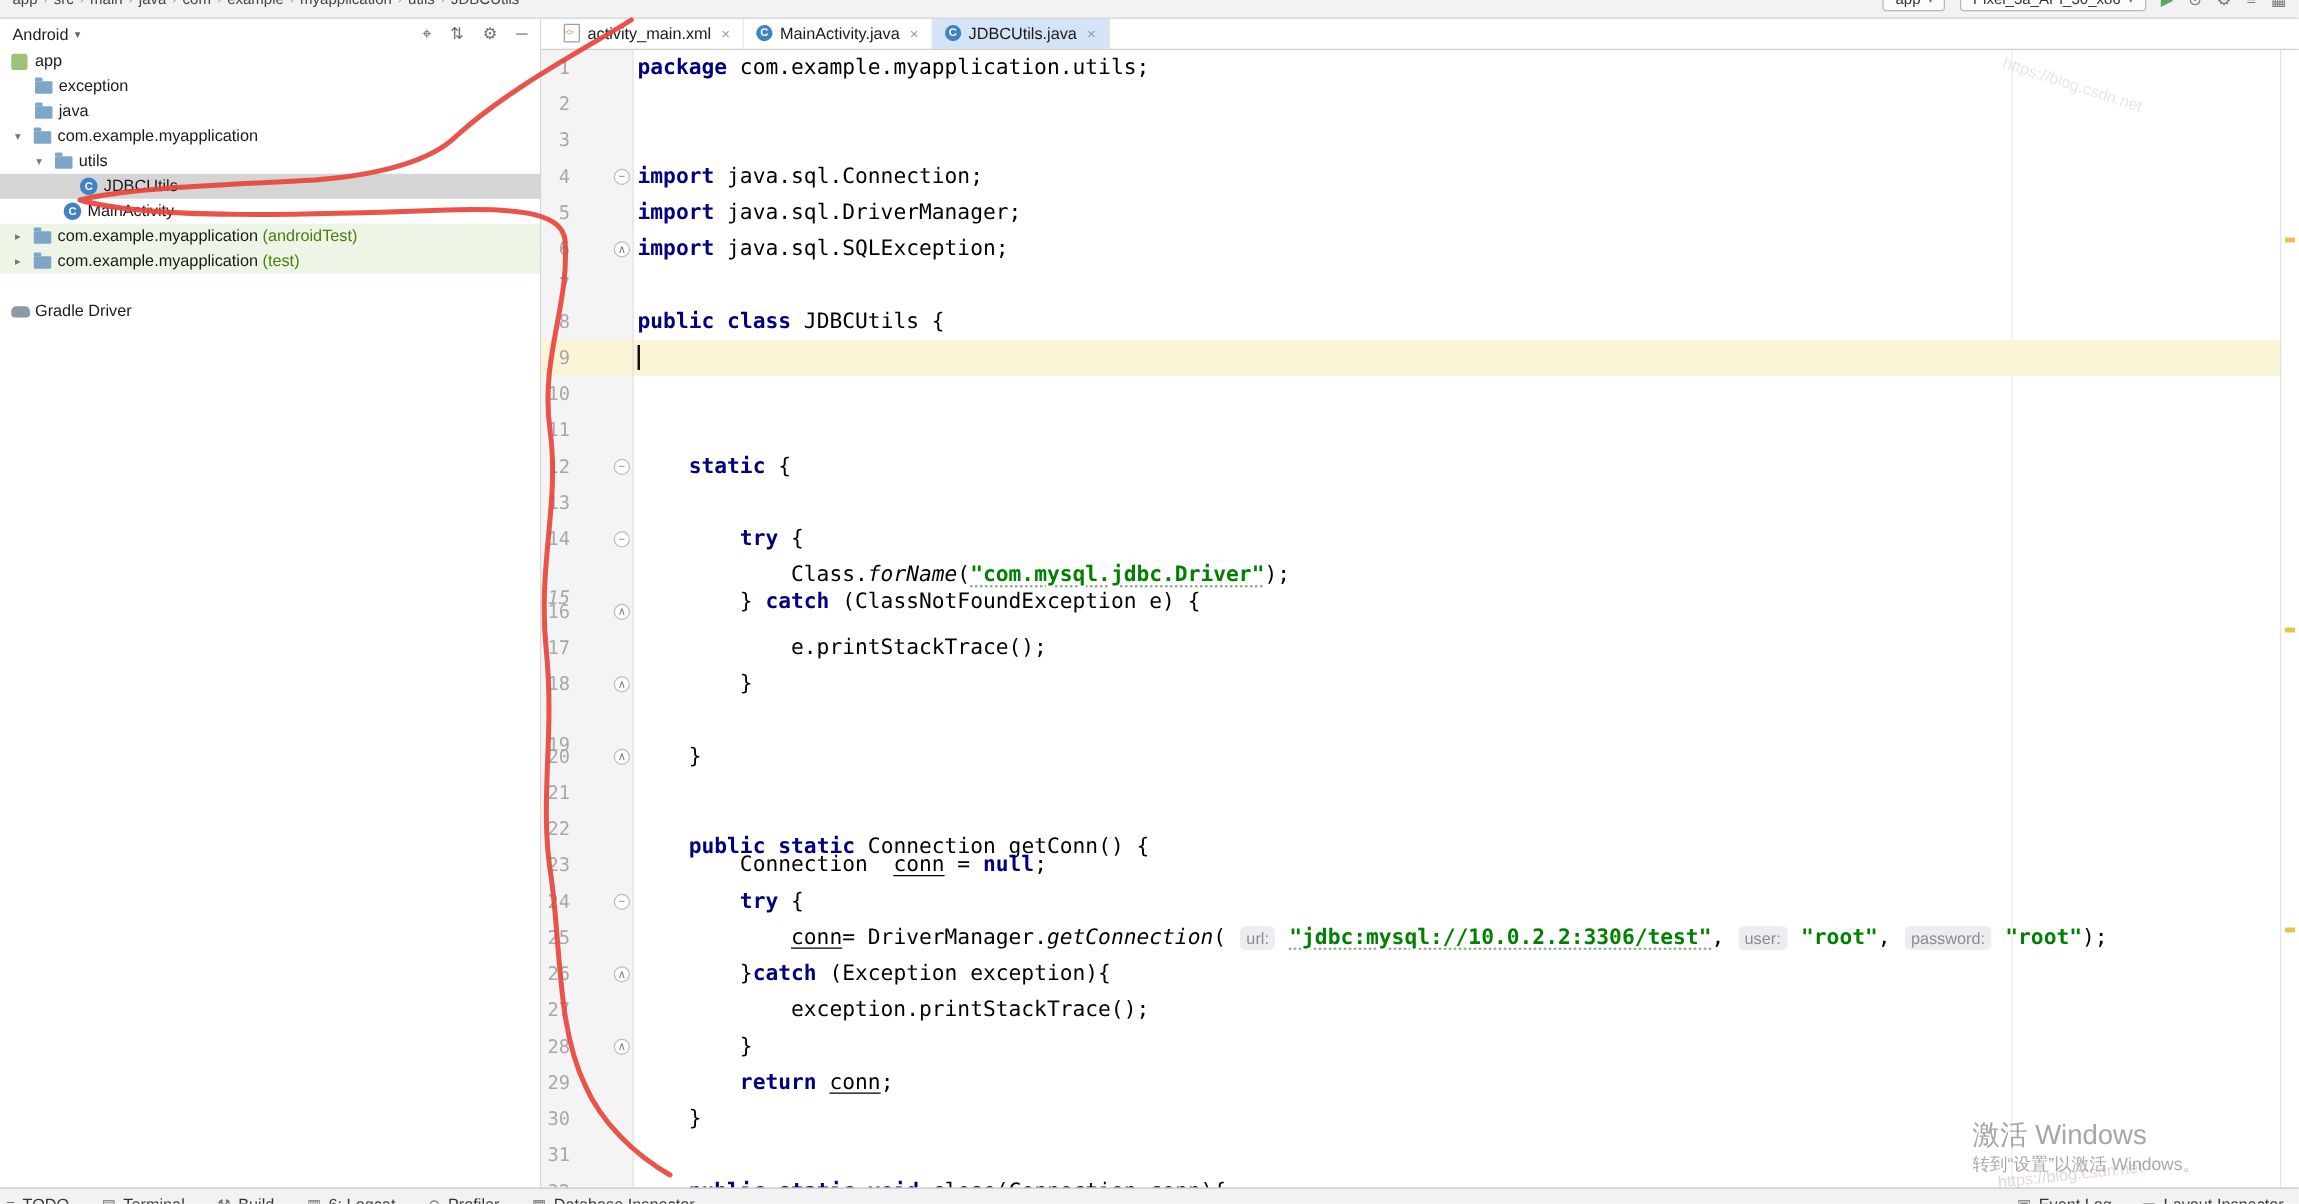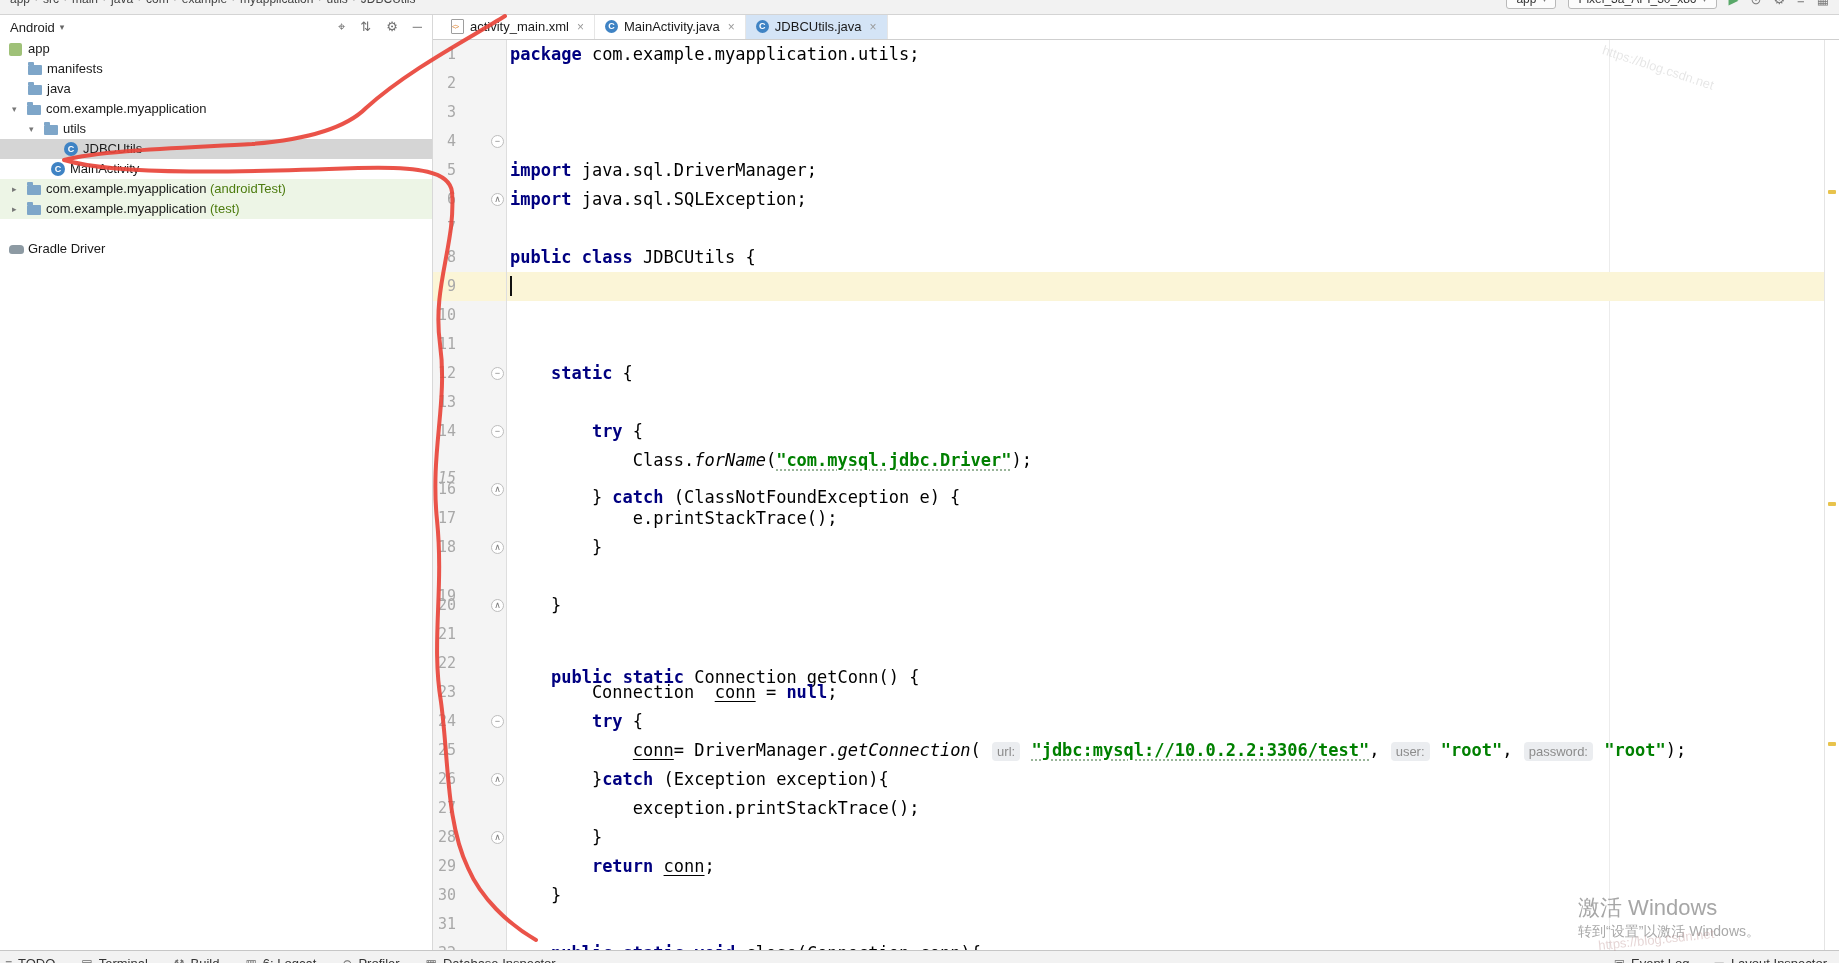--- a/index.html
+++ b/index.html
@@ -159,21 +159,21 @@
   </span>
 </div>
 
 <div class="tree">
     <div class="trow" style="top: 0px;">
       <span class="appicon" style="left: 9px;"></span>
       <span class="lbl" style="left: 28px;"><span>app</span></span>
     </div>
     <div class="trow" style="top: 20px;">
       <span class="ficon" style="left: 28px;"></span>
-      <span class="lbl" style="left: 47px;"><span>manifests</span></span>
+      <span class="lbl" style="left: 47px;"><span>exception</span></span>
     </div>
     <div class="trow" style="top: 40px;">
       <span class="ficon" style="left: 28px;"></span>
       <span class="lbl" style="left: 47px;"><span>java</span></span>
     </div>
     <div class="trow" style="top: 60px;">
       <span class="arrow" style="left: 12px;">▾</span>
       <span class="ficon" style="left: 27px;"></span>
       <span class="lbl" style="left: 46px;"><span>com.example.myapplication</span></span>
     </div>
@@ -268,27 +268,28 @@
     <div class="fold" style="top: 425px;">−</div>
     <div class="fold" style="top: 715px;">−</div>
     <div class="fold" style="top: 193px;">∧</div>
     <div class="fold" style="top: 483px;">∧</div>
     <div class="fold" style="top: 541px;">∧</div>
     <div class="fold" style="top: 599px;">∧</div>
     <div class="fold" style="top: 773px;">∧</div>
     <div class="fold" style="top: 831px;">∧</div>
     <div class="caret" style="top: 276px;"></div>
     <div class="code-line" style="top: 40px;"><span class="seg-k">package</span><span class="seg-d"> com.example.myapplication.utils;</span></div>
+    <div class="code-line" style="top: 127px;"><span class="seg-k">import</span><span class="seg-d"> java.sql.Connection;</span></div>
     <div class="code-line" style="top: 156px;"><span class="seg-k">import</span><span class="seg-d"> java.sql.DriverManager;</span></div>
     <div class="code-line" style="top: 185px; text-align: center;"><span class="seg-k">import</span><span class="seg-d"> java.sql.SQLException;</span></div>
     <div class="code-line" style="top: 243px;"><span class="seg-k">public</span><span class="seg-d"> </span><span class="seg-k">class</span><span class="seg-d"> JDBCUtils {</span></div>
     <div class="code-line" style="top: 359px;"><span class="seg-d">    </span><span class="seg-k">static</span><span class="seg-d"> {</span></div>
     <div class="code-line" style="top: 417px;"><span class="seg-d">        </span><span class="seg-k">try</span><span class="seg-d"> {</span></div>
     <div class="code-line" style="top: 446px;"><span class="seg-d">            Class.</span><span class="seg-m">forName</span><span class="seg-d">(</span><span class="seg-sd">"com.mysql.jdbc.Driver"</span><span class="seg-d">);</span></div>
-    <div class="code-line" style="top: 483px;"><span class="seg-d">        } </span><span class="seg-k">catch</span><span class="seg-d"> (ClassNotFoundException e) {</span></div>
+    <div class="code-line" style="top: 467px;"><span class="seg-d">        } </span><span class="seg-k">catch</span><span class="seg-d"> (ClassNotFoundException e) {</span></div>
     <div class="code-line" style="top: 504px;"><span class="seg-d">            e.printStackTrace();</span></div>
     <div class="code-line" style="top: 533px;"><span class="seg-d">        }</span></div>
     <div class="code-line" style="top: 591px;"><span class="seg-d">    }</span></div>
     <div class="code-line" style="top: 663px;"><span class="seg-d">    </span><span class="seg-k">public</span><span class="seg-d"> </span><span class="seg-k">static</span><span class="seg-d"> Connection getConn() {</span></div>
     <div class="code-line" style="top: 678px;"><span class="seg-d">        Connection  </span><span class="seg-v">conn</span><span class="seg-d"> = </span><span class="seg-k">null</span><span class="seg-d">;</span></div>
     <div class="code-line" style="top: 707px;"><span class="seg-d">        </span><span class="seg-k">try</span><span class="seg-d"> {</span></div>
     <div class="code-line" style="top: 736px;"><span class="seg-d">            </span><span class="seg-v">conn</span><span class="seg-d">= DriverManager.</span><span class="seg-m">getConnection</span><span class="seg-d">( </span><span class="seg-h">url:</span><span class="seg-d"> </span><span class="seg-sd">"jdbc:mysql://10.0.2.2:3306/test"</span><span class="seg-d">, </span><span class="seg-h">user:</span><span class="seg-d"> </span><span class="seg-s">"root"</span><span class="seg-d">, </span><span class="seg-h">password:</span><span class="seg-d"> </span><span class="seg-s">"root"</span><span class="seg-d">);</span></div>
     <div class="code-line" style="top: 765px;"><span class="seg-d">        }</span><span class="seg-k">catch</span><span class="seg-d"> (Exception exception){</span></div>
     <div class="code-line" style="top: 794px;"><span class="seg-d">            exception.printStackTrace();</span></div>
     <div class="code-line" style="top: 823px;"><span class="seg-d">        }</span></div>

